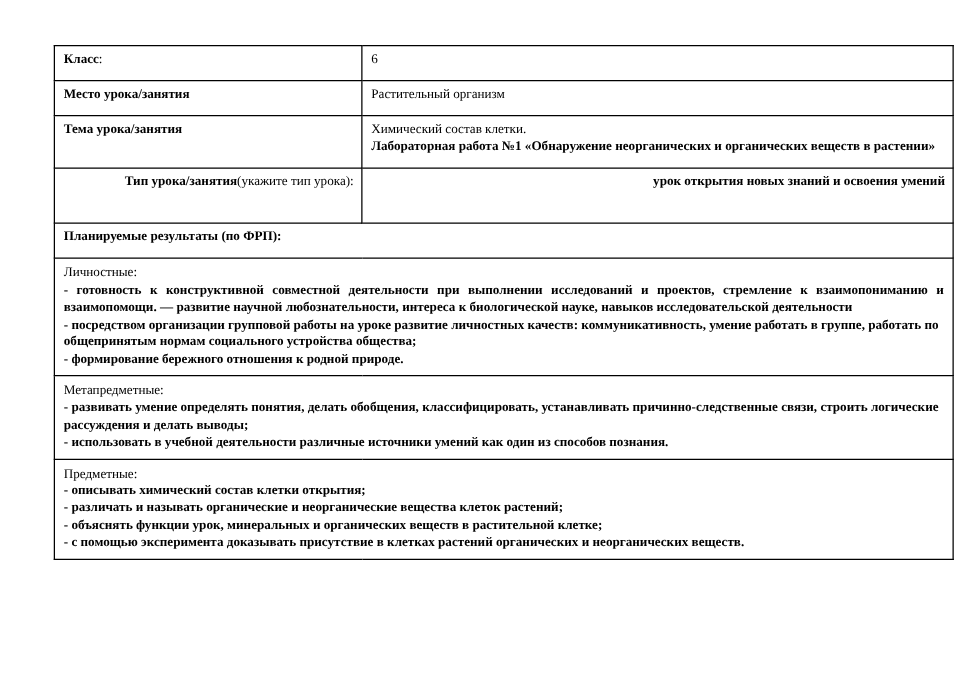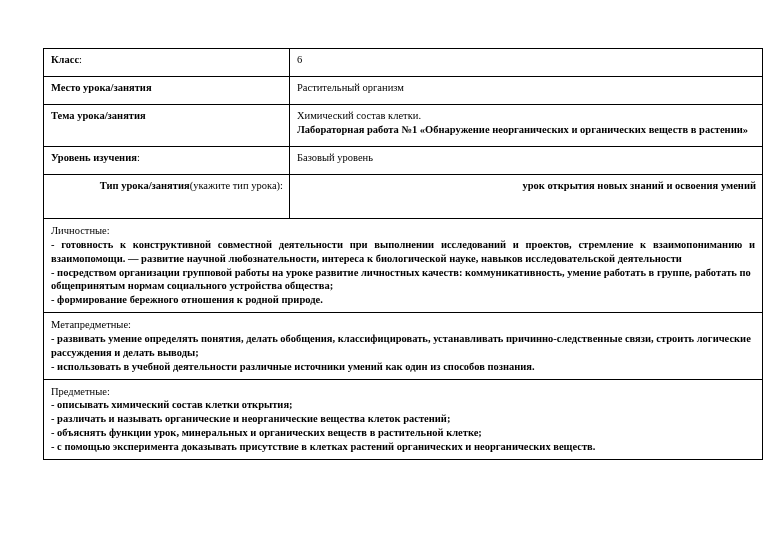--- a/index.html
+++ b/index.html
@@ -16,21 +16,21 @@
   }
   .page {
     position: relative;
     width: 768px;
     height: 543px;
     background: #ffffff;
   }
   .doc-table {
     position: absolute;
     left: 43px;
-    top: 48px;
+    top: 36px;
     width: 692px;
     border-collapse: collapse;
     table-layout: fixed;
   }
   .doc-table td {
     border: 1px solid #000000;
     vertical-align: top;
     padding: 4px 6px 4px 7px;
     font-size: 10.5px;
     line-height: 1.32;
@@ -102,27 +102,26 @@
         <td class="label-cell"><span>Место урока/занятия</span><span class="plain"></span></td>
         <td class="value-cell">Растительный организм</td>
       </tr>
       <tr class="r-theme">
         <td class="label-cell"><span>Тема урока/занятия</span><span class="plain"></span></td>
         <td class="value-cell">
             <span class="line">Химический состав клетки.</span>
             <span class="line">Лабораторная работа №1 «Обнаружение неорганических и органических веществ в растении»</span>
           </td>
       </tr>
-      <tr class="r-level">
-        <td class="label-cell"><span>Уровень изучения</span><span class="plain">:</span></td>
-        <td class="value-cell">Базовый уровень</td>
-      </tr>
       <tr class="r-type">
         <td class="label-cell"><span>Тип урока/занятия</span><span class="plain">(укажите тип урока):</span></td>
         <td class="value-cell indent-value">урок открытия новых знаний и освоения умений</td>
+      </tr>
+      <tr>
+        <td class="section-head" colspan="2">Планируемые результаты (по ФРП):</td>
       </tr>
       <tr>
         <td class="block-cell" colspan="2">
           <span class="blk-title">Личностные:</span>
           <span class="blk-line justified">- готовность к конструктивной совместной деятельности при выполнении исследований и проектов, стремление к взаимопониманию и взаимопомощи. — развитие научной любознательности, интереса к биологической науке, навыков исследовательской деятельности</span>
           <span class="blk-line">- посредством организации групповой работы на уроке развитие личностных качеств: коммуникативность, умение работать в группе, работать по  общепринятым нормам социального устройства общества;</span>
           <span class="blk-line">- формирование бережного отношения к родной природе.</span>
         </td>
       </tr>
       <tr>

